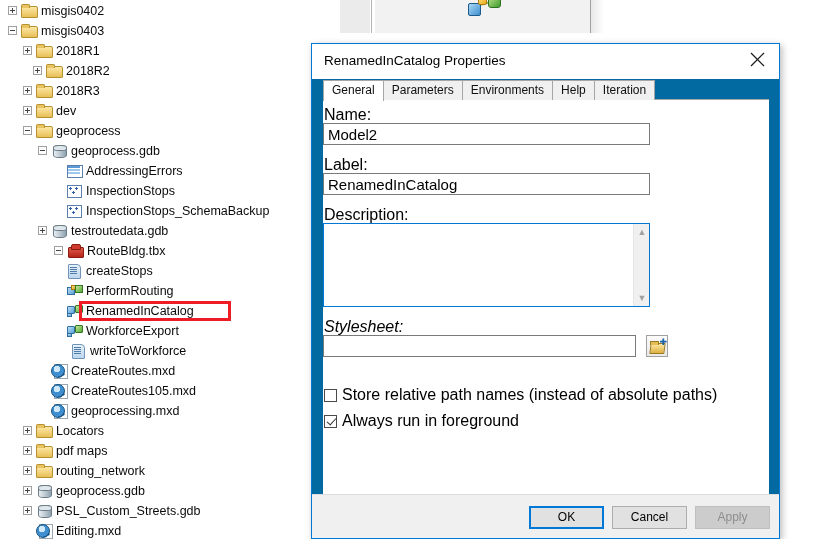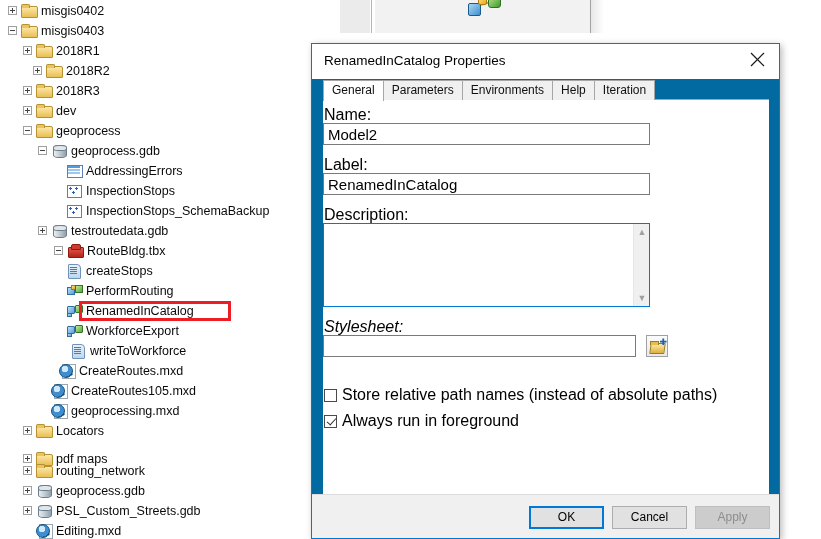--- a/index.html
+++ b/index.html
@@ -525,25 +525,25 @@
       <div class="row" style="padding-left: 53px; top: 0px;"><span class="exp-spacer"></span><span class="ic ic-table"></span><span class="lbl">AddressingErrors</span></div>
       <div class="row" style="padding-left: 53px; top: 0px;"><span class="exp-spacer"></span><span class="ic ic-pts"></span><span class="lbl">InspectionStops</span></div>
       <div class="row" style="padding-left: 53px; top: 0px;"><span class="exp-spacer"></span><span class="ic ic-pts"></span><span class="lbl">InspectionStops_SchemaBackup</span></div>
       <div class="row" style="padding-left: 38px; top: 0px;"><span class="exp plus"></span><span class="ic ic-gdb"></span><span class="lbl">testroutedata.gdb</span></div>
       <div class="row" style="padding-left: 38px; top: 0px; margin-left: 16px;"><span class="exp"></span><span class="ic ic-tbx"></span><span class="lbl">RouteBldg.tbx</span></div>
       <div class="row" style="padding-left: 53px; top: 0px;"><span class="exp-spacer"></span><span class="ic ic-script"></span><span class="lbl">createStops</span></div>
       <div class="row" style="padding-left: 53px; top: 0px;"><span class="exp-spacer"></span><span class="ic ic-model2"><span class="sub"></span></span><span class="lbl">PerformRouting</span></div>
       <div class="row" style="padding-left: 53px; top: 0px;"><span class="exp-spacer"></span><span class="ic ic-model"><span class="sub"></span></span><span class="lbl">RenamedInCatalog</span></div>
       <div class="row" style="padding-left: 53px; top: 0px;"><span class="exp-spacer"></span><span class="ic ic-model"><span class="sub"></span></span><span class="lbl">WorkforceExport</span></div>
       <div class="row" style="padding-left: 41px; top: 0px; margin-left: 16px;"><span class="exp-spacer"></span><span class="ic ic-script"></span><span class="lbl">writeToWorkforce</span></div>
-      <div class="row" style="padding-left: 38px; top: 0px; margin-left: 8px;"><span class="exp-spacer"></span><span class="ic ic-mxd"><span class="hdl"></span></span><span class="lbl">CreateRoutes.mxd</span></div>
+      <div class="row" style="padding-left: 38px; top: 0px;"><span class="exp-spacer"></span><span class="ic ic-mxd"><span class="hdl"></span></span><span class="lbl">CreateRoutes.mxd</span></div>
       <div class="row" style="padding-left: 38px; top: 0px;"><span class="exp-spacer"></span><span class="ic ic-mxd"><span class="hdl"></span></span><span class="lbl">CreateRoutes105.mxd</span></div>
       <div class="row" style="padding-left: 38px; top: 0px;"><span class="exp-spacer"></span><span class="ic ic-mxd"><span class="hdl"></span></span><span class="lbl">geoprocessing.mxd</span></div>
       <div class="row" style="padding-left: 23px; top: 0px;"><span class="exp plus"></span><span class="ic ic-folder"></span><span class="lbl">Locators</span></div>
-      <div class="row" style="padding-left: 23px; top: 8px;"><span class="exp plus"></span><span class="ic ic-folder"></span><span class="lbl">pdf maps</span></div>
+      <div class="row" style="padding-left: 23px; top: 0px;"><span class="exp plus"></span><span class="ic ic-folder"></span><span class="lbl">pdf maps</span></div>
       <div class="row" style="padding-left: 23px; top: 0px;"><span class="exp plus"></span><span class="ic ic-folder"></span><span class="lbl">routing_network</span></div>
       <div class="row" style="padding-left: 23px; top: 0px;"><span class="exp plus"></span><span class="ic ic-gdb"></span><span class="lbl">geoprocess.gdb</span></div>
       <div class="row" style="padding-left: 23px; top: 0px;"><span class="exp plus"></span><span class="ic ic-gdb"></span><span class="lbl">PSL_Custom_Streets.gdb</span></div>
       <div class="row" style="padding-left: 23px; top: 0px;"><span class="exp-spacer"></span><span class="ic ic-mxd"><span class="hdl"></span></span><span class="lbl">Editing.mxd</span></div>
     </div>
   <div id="red-box" style="left: 79px; top: 301px; width: 152px; height: 20px; border-color: rgb(238, 28, 37);"></div>
 
   <div id="dialog">
 
     <div id="dlg-title">

